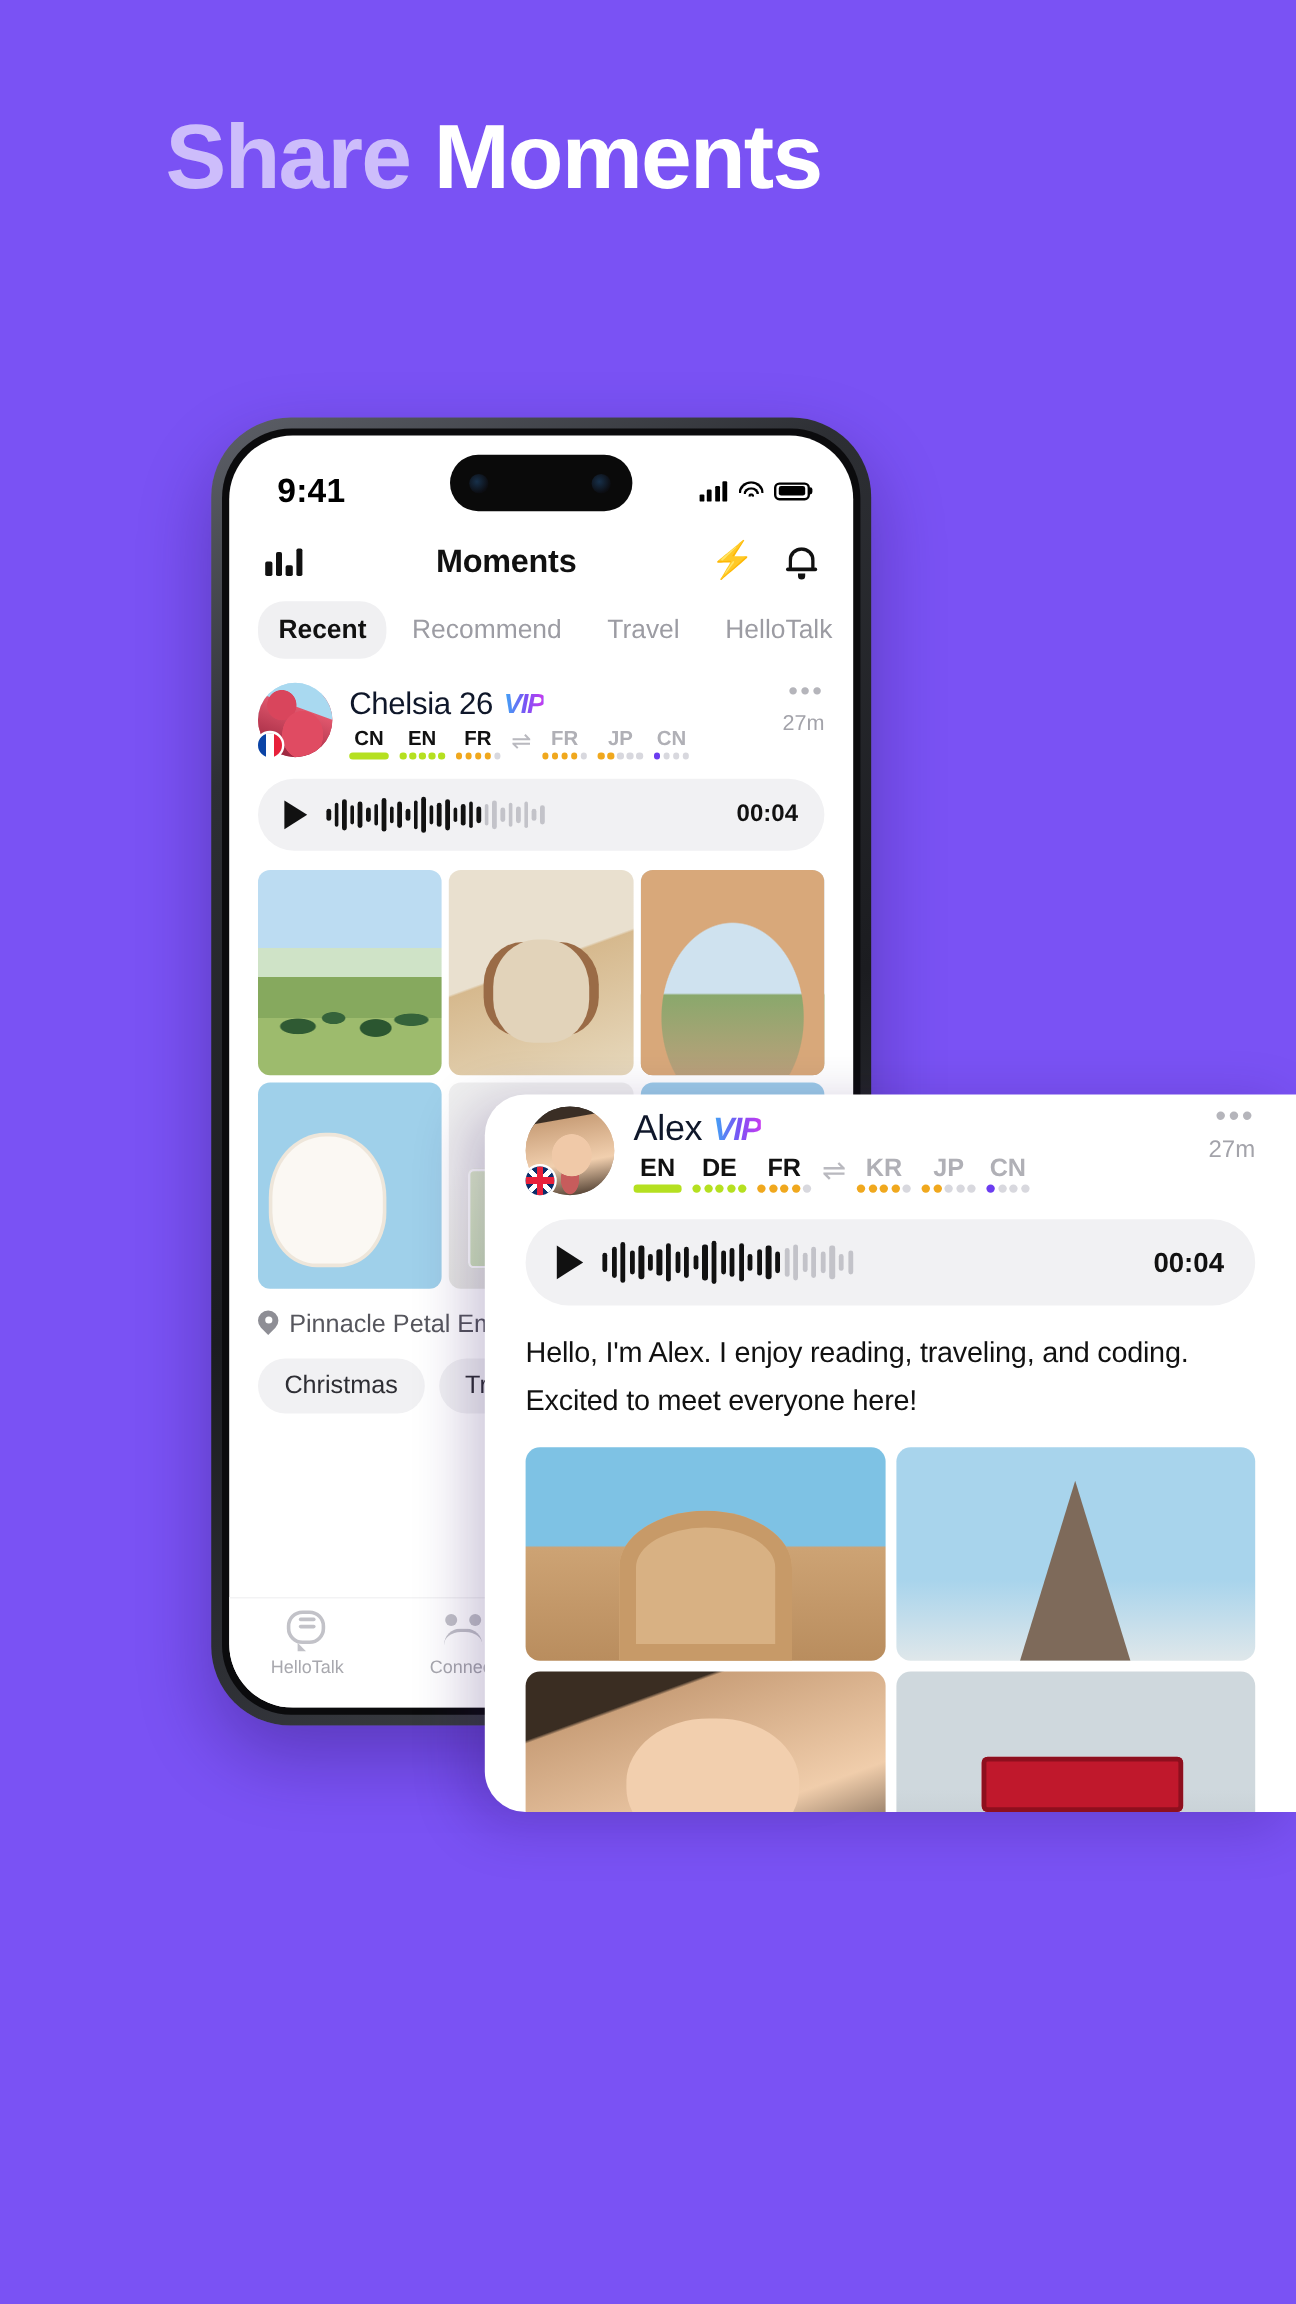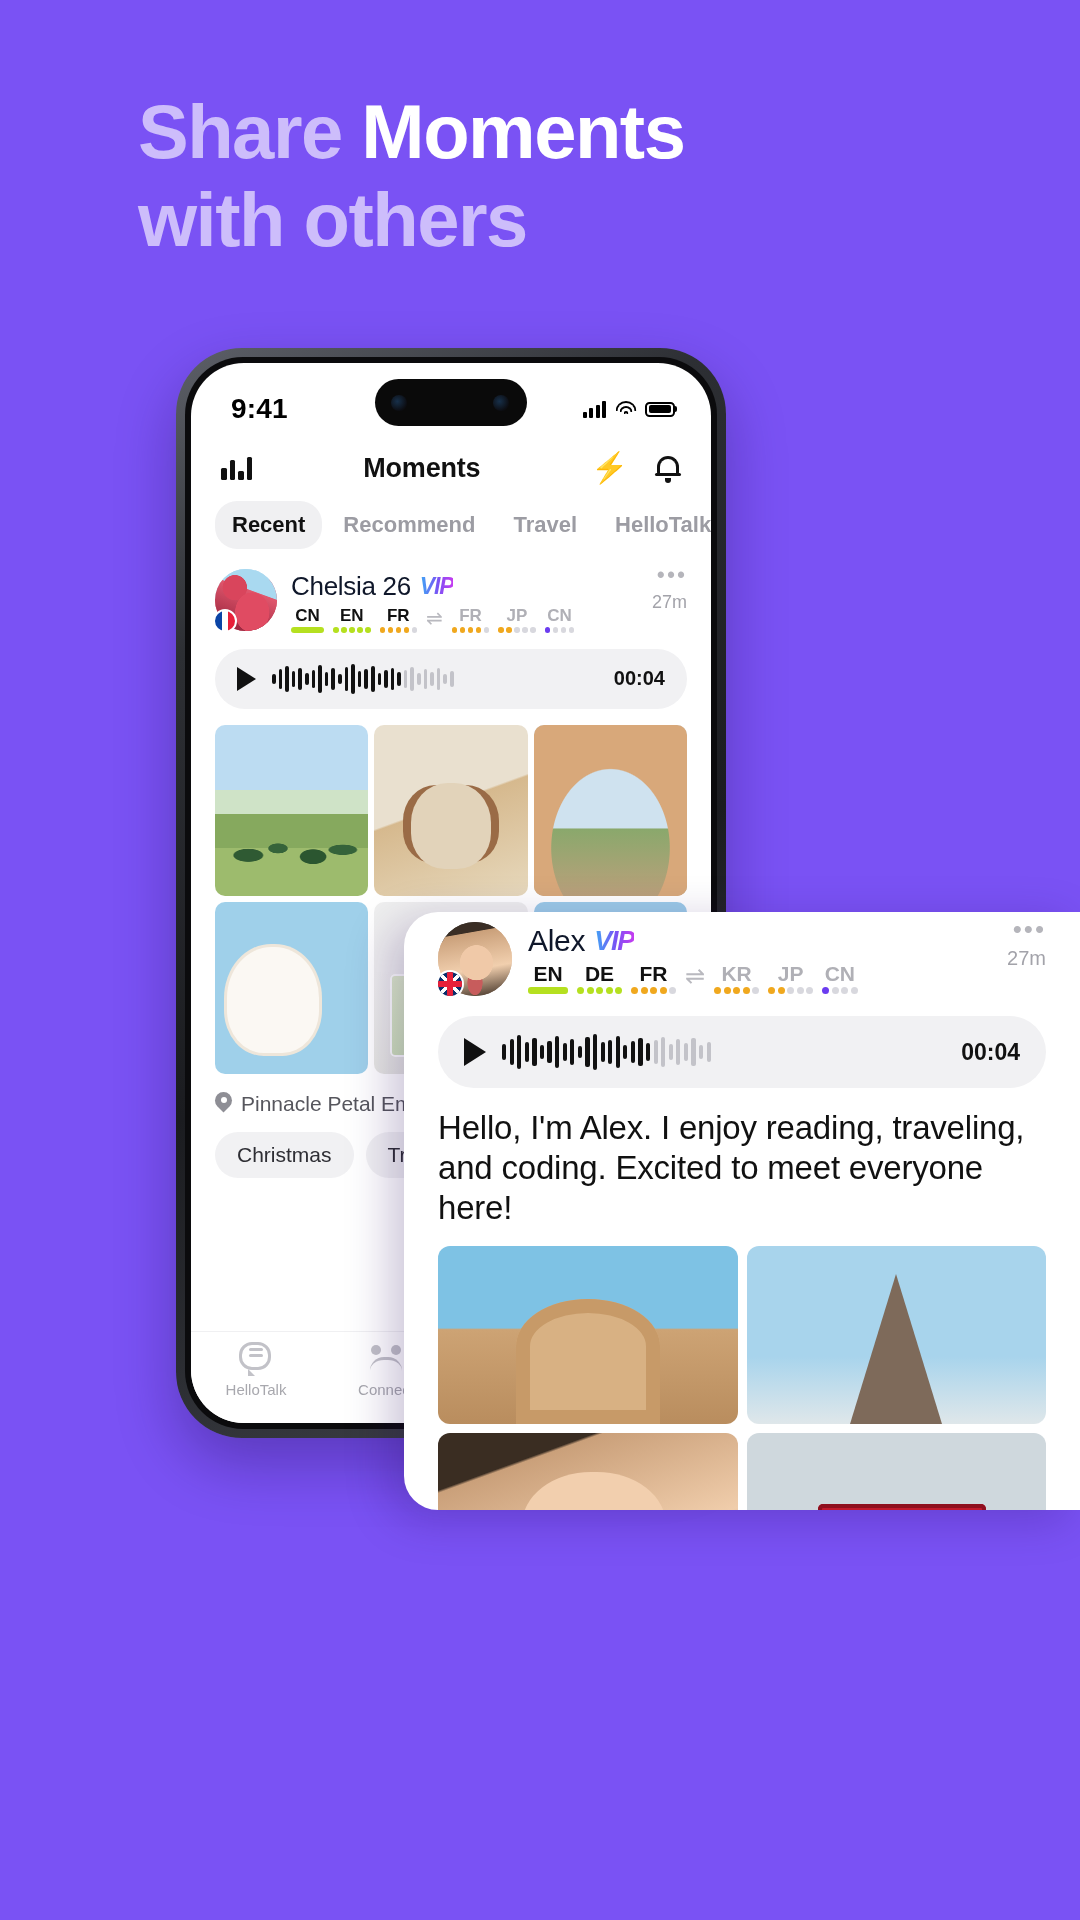--- a/index.html
+++ b/index.html
@@ -114,21 +114,21 @@
     position:absolute; left:10px; top:23.5px; width:6px; height:5px;
     background:#111; border-radius:0 0 4px 4px;
   }
 
   
   .tabs {
     display:flex; align-items:center; gap:4px;
     padding:6px 24px 10px 24px;
   }
   .tab {
-    font-size:22px; color:#9c9ca3; font-weight:700;
+    font-size:22px; color:#9c9ca3; font-weight:400;
     padding:11px 17px; border-radius:22px; white-space:nowrap;
   }
   .tab.active { background:#f0f0f2; color:#111; font-weight:700; }
 
   
   .post { padding:10px 24px 0 24px; }
   .post-head { display:flex; align-items:flex-start; gap:14px; }
   .avatar-wrap { position:relative; flex-shrink:0; }
   .avatar {
     width:62px; height:62px; border-radius:50%; overflow:hidden;
@@ -304,21 +304,21 @@
   .fc-head .lang .dots i { width:7px; height:7px; }
   .fc-head .lang .bar { width:40px; height:7px; }
   .fc-head .swap { font-size:24px; }
   .fc-head .dots3 { font-size:26px; }
   .fc-head .time { font-size:20px; }
   .fc .audio { padding:17px 26px; margin-top:20px; border-radius:40px; }
   .fc .play { border-left-width:22px; border-top-width:14px; border-bottom-width:14px; }
   .fc .wave { height:38px; gap:3.4px; }
   .fc .wave i { width:4.2px; }
   .fc .dur { font-size:23px; }
-  .fc .ptext { font-size:33px; line-height:40px; margin-top:20px; }
+  .fc .ptext { font-size:24px; line-height:40px; margin-top:20px; }
   .fc-grid { display:grid; grid-template-columns:1fr 1fr; gap:9px; margin-top:18px; }
   .fc-ph { height:178px; border-radius:12px; overflow:hidden; position:relative; }
   .ph-arc { background:linear-gradient(#7ec2e4 0 46%,#cda374 47%,#b98d5e 100%); }
   .ph-arc::after{content:"";position:absolute;left:26%;top:30%;width:48%;height:70%;
     background:#d8b183;border-radius:50% 50% 0 0 / 38% 38% 0 0;
     box-shadow:inset 0 0 0 14px #c79a68;}
   .ph-eiffel { background:linear-gradient(#a8d4ec 0 62%,#dfe7ea 100%); }
   .ph-eiffel::after{content:"";position:absolute;left:50%;bottom:0;transform:translateX(-50%);
     width:0;height:0;border-left:46px solid transparent;border-right:46px solid transparent;
     border-bottom:150px solid #7e6a5a;}
@@ -330,21 +330,20 @@
     background:#c0182c;border-radius:5px;box-shadow:inset 0 0 0 4px #8e0f1e;}
 </style>
 </head>
 <body>
 
 <div class="hero">
   <div>
     <span class="muted">Share</span>
     <span class="bright">Moments</span>
   </div>
-  <div class="muted">with others</div>
 </div>
 
 <div class="phone">
  <div class="phone-inner">
   <div class="screen">
 
     <div class="statusbar">
       <div class="clock">9:41</div>
       <div class="island"></div>
       <div class="sb-right">

